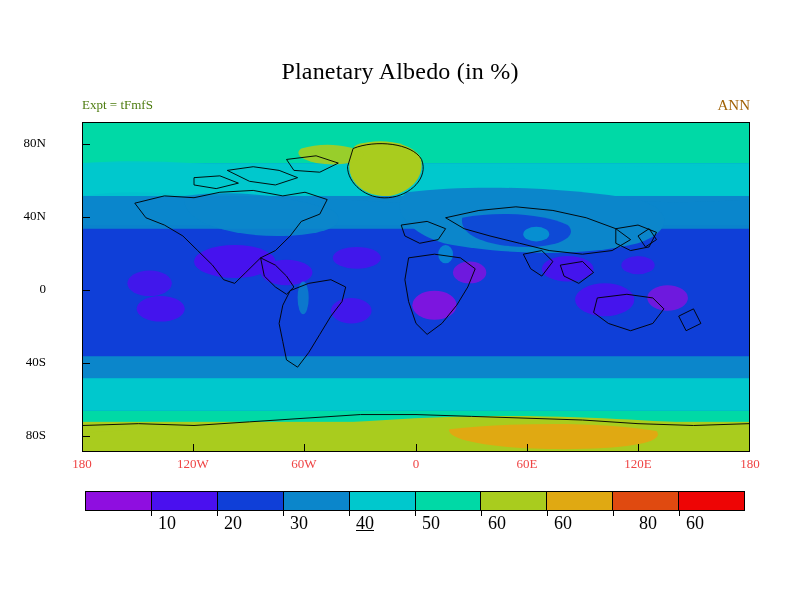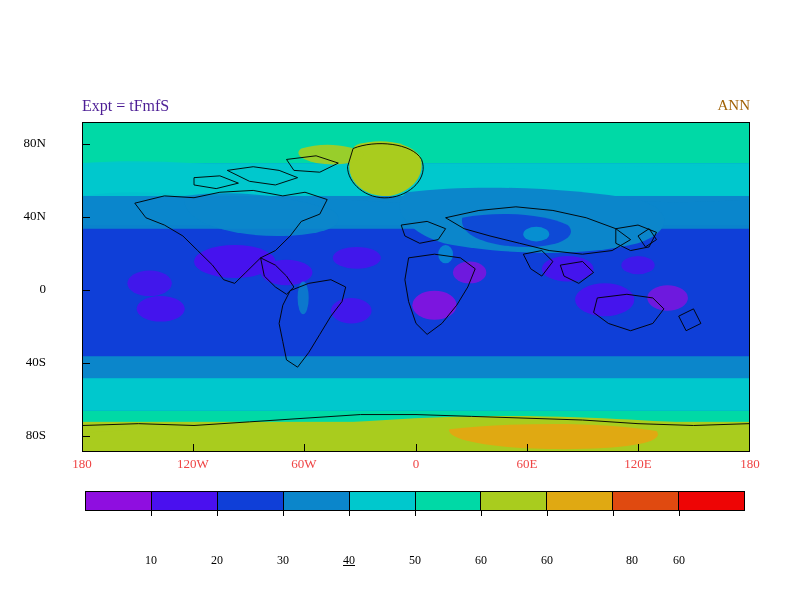--- a/index.html
+++ b/index.html
@@ -1,42 +1,43 @@
 <!DOCTYPE html>
 <html><head>
 <meta charset="utf-8">
 <style>
   html,body{margin:0;padding:0;}
   body{width:800px;height:600px;background:#ffffff;font-family:"Liberation Serif",serif;overflow:hidden;}
   #root{position:relative;width:800px;height:600px;}
 
   .title{position:absolute;left:0;top:58px;width:800px;text-align:center;font-size:24px;color:#000;letter-spacing:.2px;}
   .subtitle{position:absolute;left:0;top:94px;width:800px;text-align:center;font-size:13px;color:#000;}
-  .hdr-left{position:absolute;left:82px;top:97px;font-size:16px;color:#4c1d95;}
+  .hdr-left{position:absolute;left:82px;top:97px;font-size:13px;color:#4d7c0f;}
   .hdr-right{position:absolute;right:50px;top:97px;font-size:15px;color:#a16207;}
 
   .plot{position:absolute;left:82px;top:122px;width:668px;height:330px;border:1px solid #000;box-sizing:border-box;overflow:hidden;background:#0a5fd0;}
   .plot svg{display:block;width:100%;height:100%;}
 
   .ytick-lbl{position:absolute;right:754px;font-size:13px;color:#000;text-align:right;width:60px;transform:translateY(-9px);}
   .xtick-lbl{position:absolute;top:456px;font-size:13px;color:#ef4444;text-align:center;width:60px;transform:translateX(-30px);}
 
   .tickmark{position:absolute;background:#000;}
 
   .cbar{position:absolute;left:85px;top:491px;width:660px;height:20px;border:1px solid #000;box-sizing:border-box;display:flex;}
   .cseg{flex:1 1 0;height:100%;border-right:1px solid #000;box-sizing:border-box;}
   .cseg:last-child{border-right:none;}
-  .cbar-lbl{position:absolute;top:513px;font-size:12px;color:#000;text-align:center;width:50px;transform:translateX(-25px);margin-top:40px;}
+  .cbar-lbl{position:absolute;top:513px;font-size:18px;color:#000;text-align:right;width:50px;transform:translateX(-25px);}
   .cbar-tick{position:absolute;background:#000;width:1px;height:5px;}
 </style>
 </head>
 <body>
 
 <div id="root">
 
+  <div class="title">Planetary Albedo (in %)</div>
   <div class="hdr-left">Expt = tFmfS</div>
   <div class="hdr-right">ANN</div>
 
   <div class="plot">
     <svg viewBox="0 0 360 180" preserveAspectRatio="none">
       <defs>
         <clipPath id="pc">
             <rect x="0" y="0" width="360" height="180"></rect>
           </clipPath>
       </defs>

